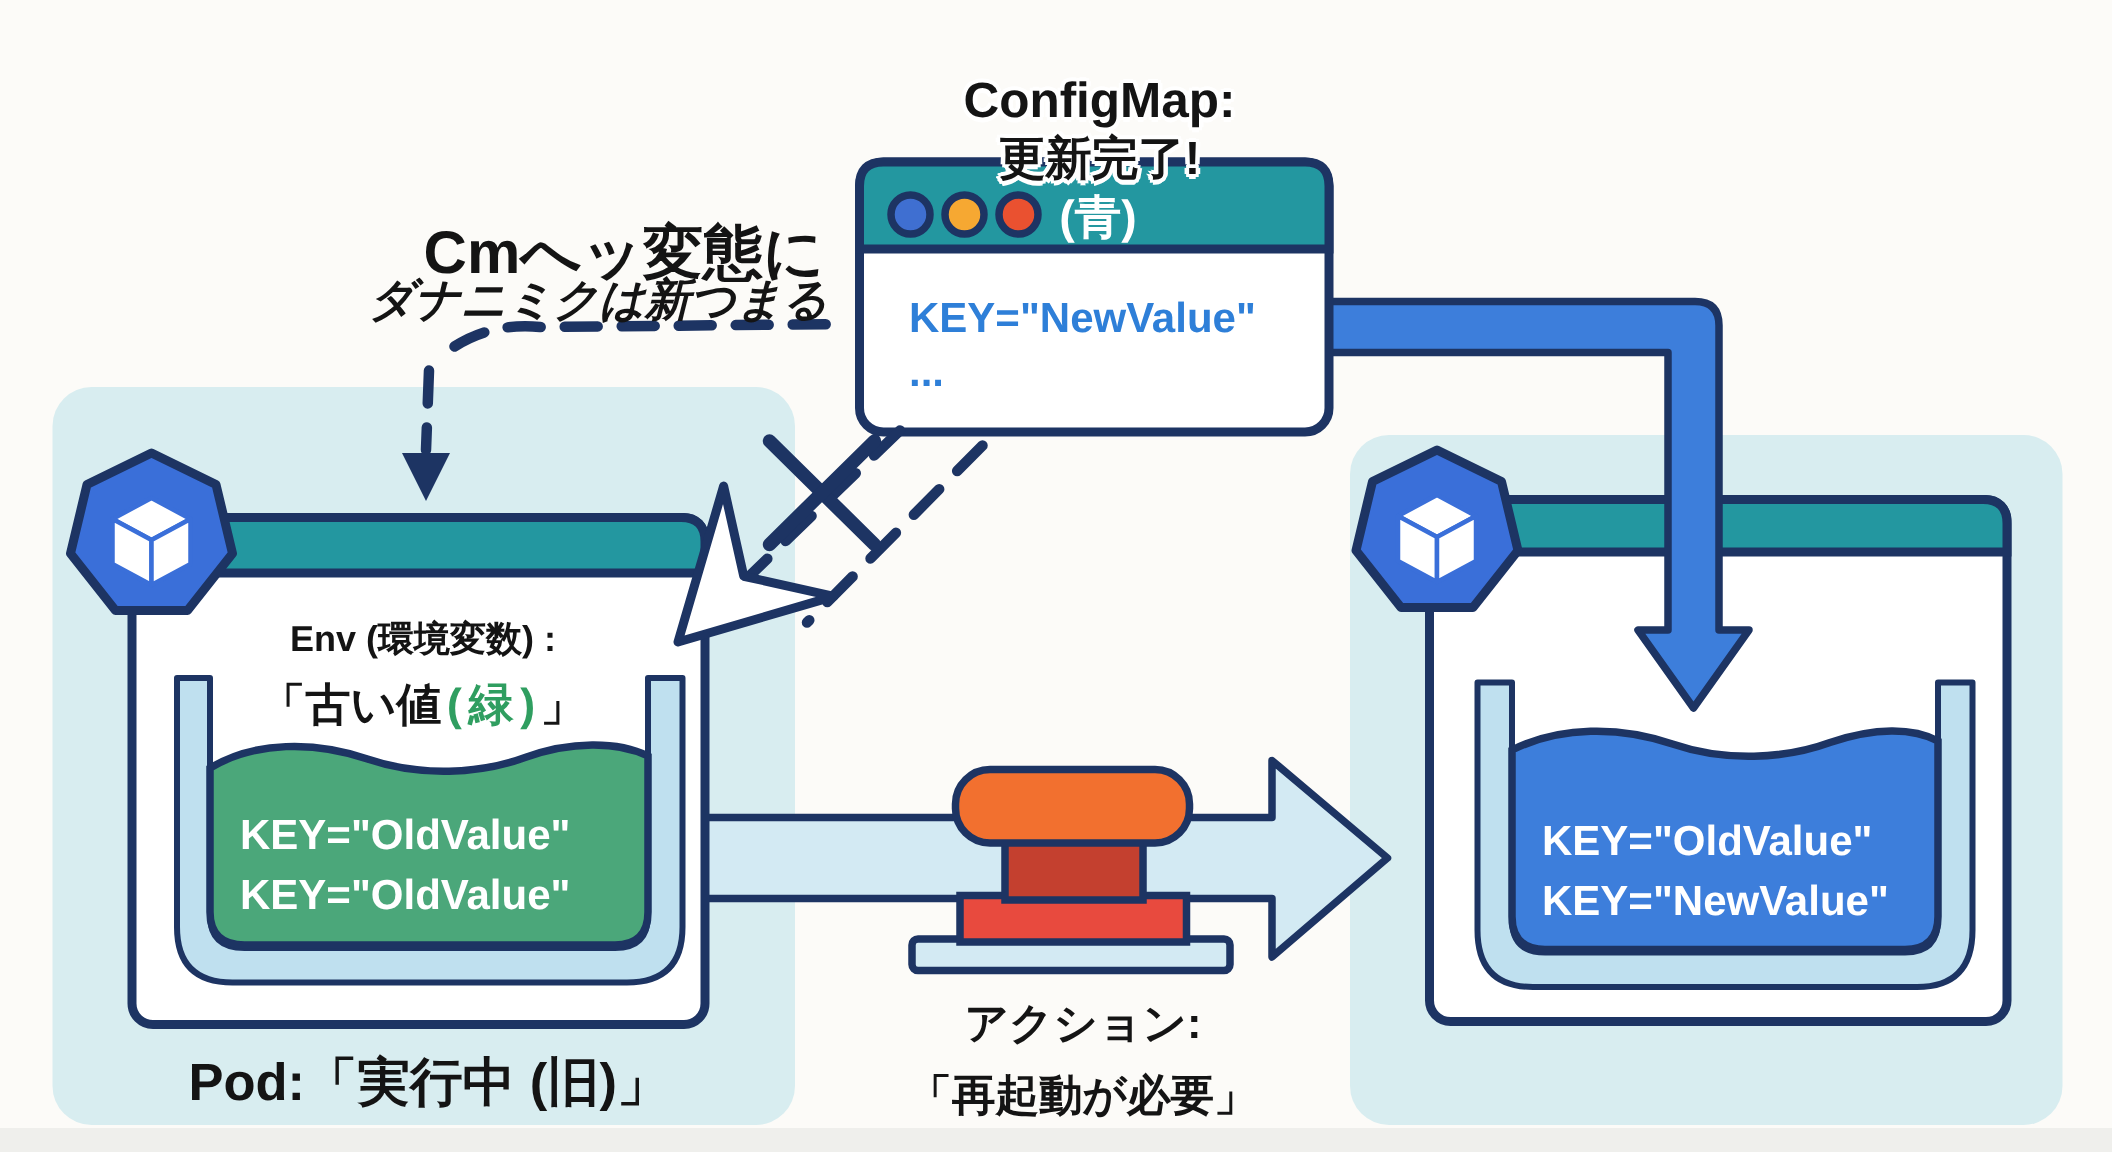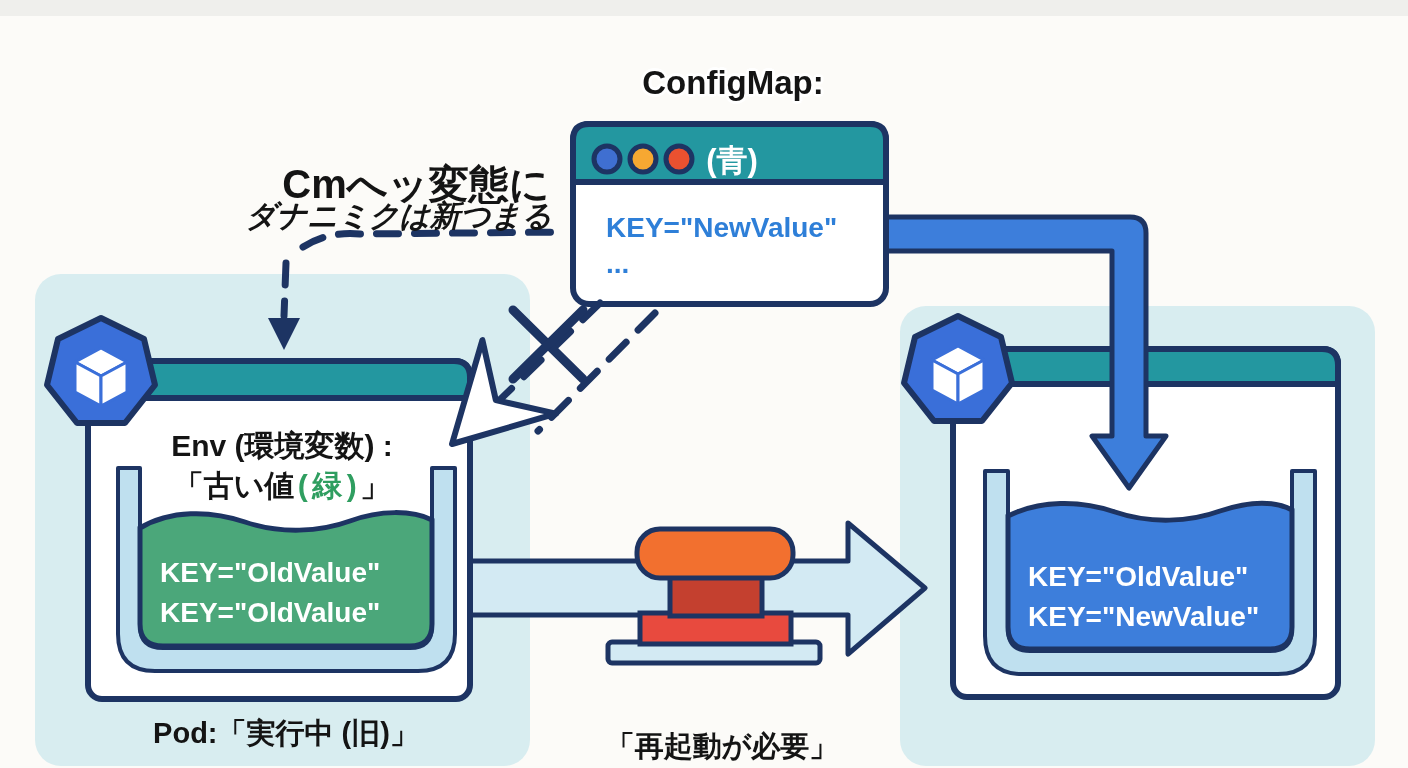--- a/index.html
+++ b/index.html
@@ -1,17 +1,17 @@
 <!DOCTYPE html>
 <html><head>
 <meta charset="utf-8">
 <style>
   html,body{margin:0;padding:0;background:#efefec;}
   #stage{
-    position:relative;width:1408px;height:752px;margin:16px auto;
+    position:relative;width:1408px;height:752px;margin:0 auto;
     background:#fcfbf8;overflow:hidden;
     font-family:"Liberation Sans","DejaVu Sans",sans-serif;
   }
   #shapes{position:absolute;left:0;top:0;pointer-events:none;}
   .t{
     position:absolute;font-weight:700;color:#141414;white-space:nowrap;
     font-family:"Liberation Sans","DejaVu Sans",sans-serif;
   }
   .ctr{transform:translateX(-50%);text-align:center;}
   .outlined{
@@ -111,36 +111,38 @@
     <g stroke="#1d3463" stroke-width="9" stroke-linecap="round">
       <line x1="513" y1="294" x2="583" y2="363"></line>
       <line x1="583" y1="294" x2="513" y2="363"></line>
     </g>
     <g>
       <polygon points="0,0 -95,-52 -62,0 -95,52" transform="translate(452,428) rotate(135)" fill="#ffffff" stroke="#1d3463" stroke-width="6" stroke-linejoin="round"></polygon>
     </g>
   </svg>
 
   <div class="t ctr outlined" style="left:733px;top:48px;font-size:33px;">ConfigMap:</div>
+  <div class="t ctr outlined" style="left:733px;top:85px;font-size:31px;">更新完了!</div>
 
   <div class="t ctr white" style="left:732px;top:124px;font-size:31px;">(青)</div>
 
   <div class="t code" style="left:606px;top:196px;font-size:28px;">KEY="NewValue"</div>
   <div class="t code" style="left:606px;top:232px;font-size:28px;">...</div>
 
   <div class="t ctr" style="left:416px;top:141px;font-size:40px;">Cmへッ変態に</div>
   <div class="t ctr" style="left:399px;top:180px;font-size:30px;font-style:italic;">ダナニミクは新つまる</div>
 
-  <div class="t ctr" style="left:282px;top:410px;font-size:30px;">Env (環境変数) :</div>
+  <div class="t ctr" style="left:282px;top:410px;font-size:24px;">Env (環境変数) :</div>
   <div class="t ctr" style="left:282px;top:450px;font-size:30px;font-family:Liberation Mono, monospace;"><span>「古い値</span><span class="green">(緑)</span><span>」</span></div>
 
   <div class="t white" style="left:160px;top:541px;font-size:28px;">KEY="OldValue"</div>
   <div class="t white" style="left:160px;top:581px;font-size:28px;">KEY="OldValue"</div>
 
-  <div class="t ctr" style="left:286px;top:698px;font-size:29px;">Pod:「実行中 (旧)」</div>
+  <div class="t ctr" style="left:286px;top:698px;font-size:35px;">Pod:「実行中 (旧)」</div>
 
+  <div class="t ctr" style="left:722px;top:663px;font-size:29px;">アクション:</div>
   <div class="t ctr" style="left:722px;top:711px;font-size:29px;">「再起動が必要」</div>
 
   <div class="t white" style="left:1028px;top:545px;font-size:28px;">KEY="OldValue"</div>
   <div class="t white" style="left:1028px;top:585px;font-size:28px;">KEY="NewValue"</div>
 
 
 </div>
 
 </body></html>

